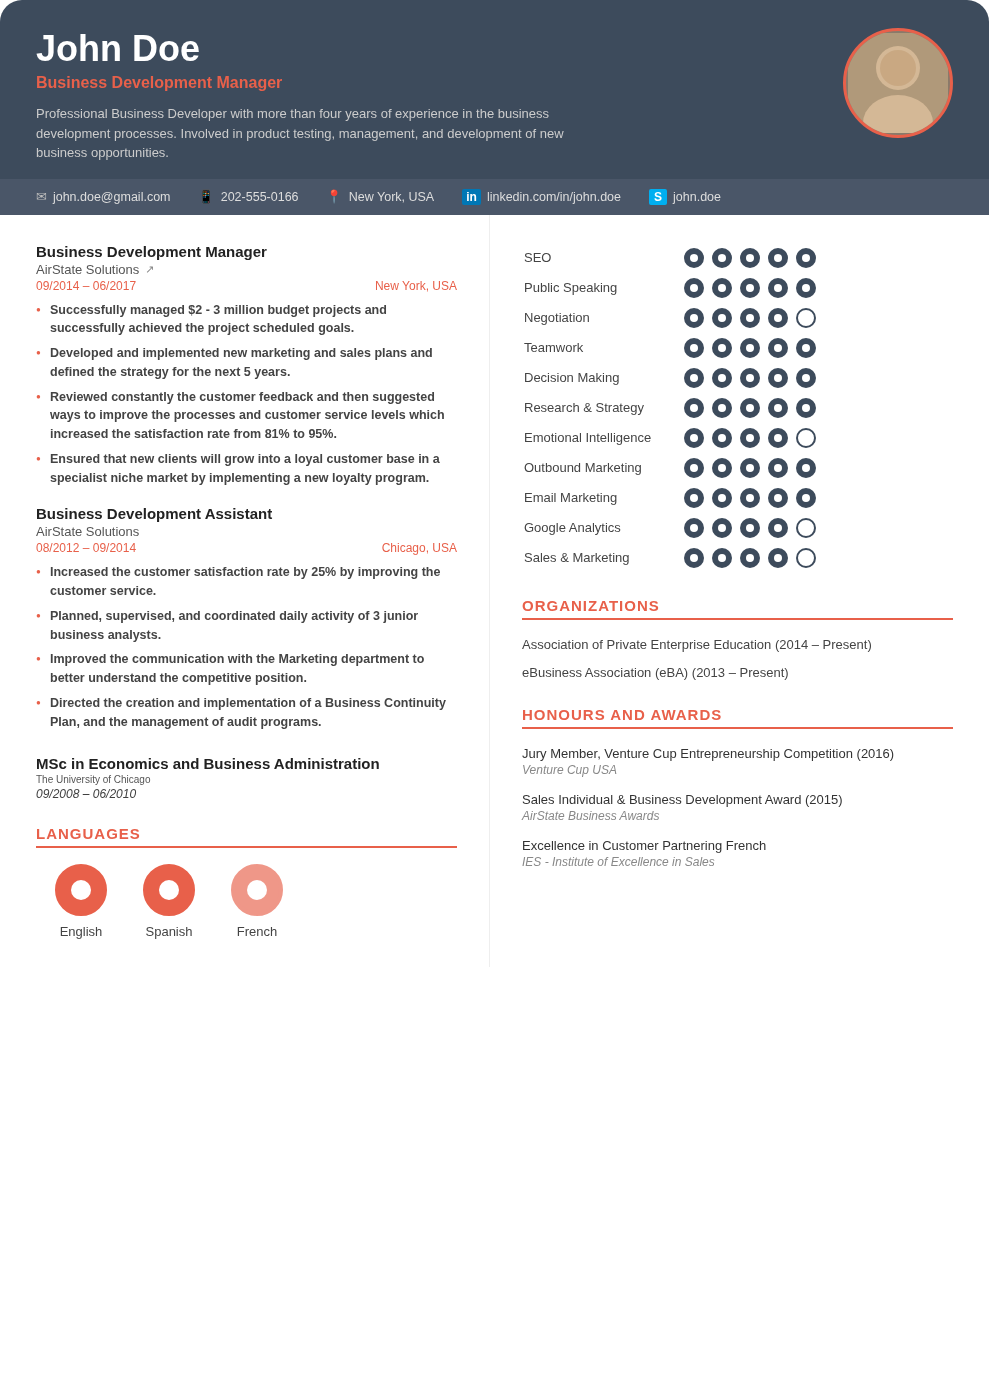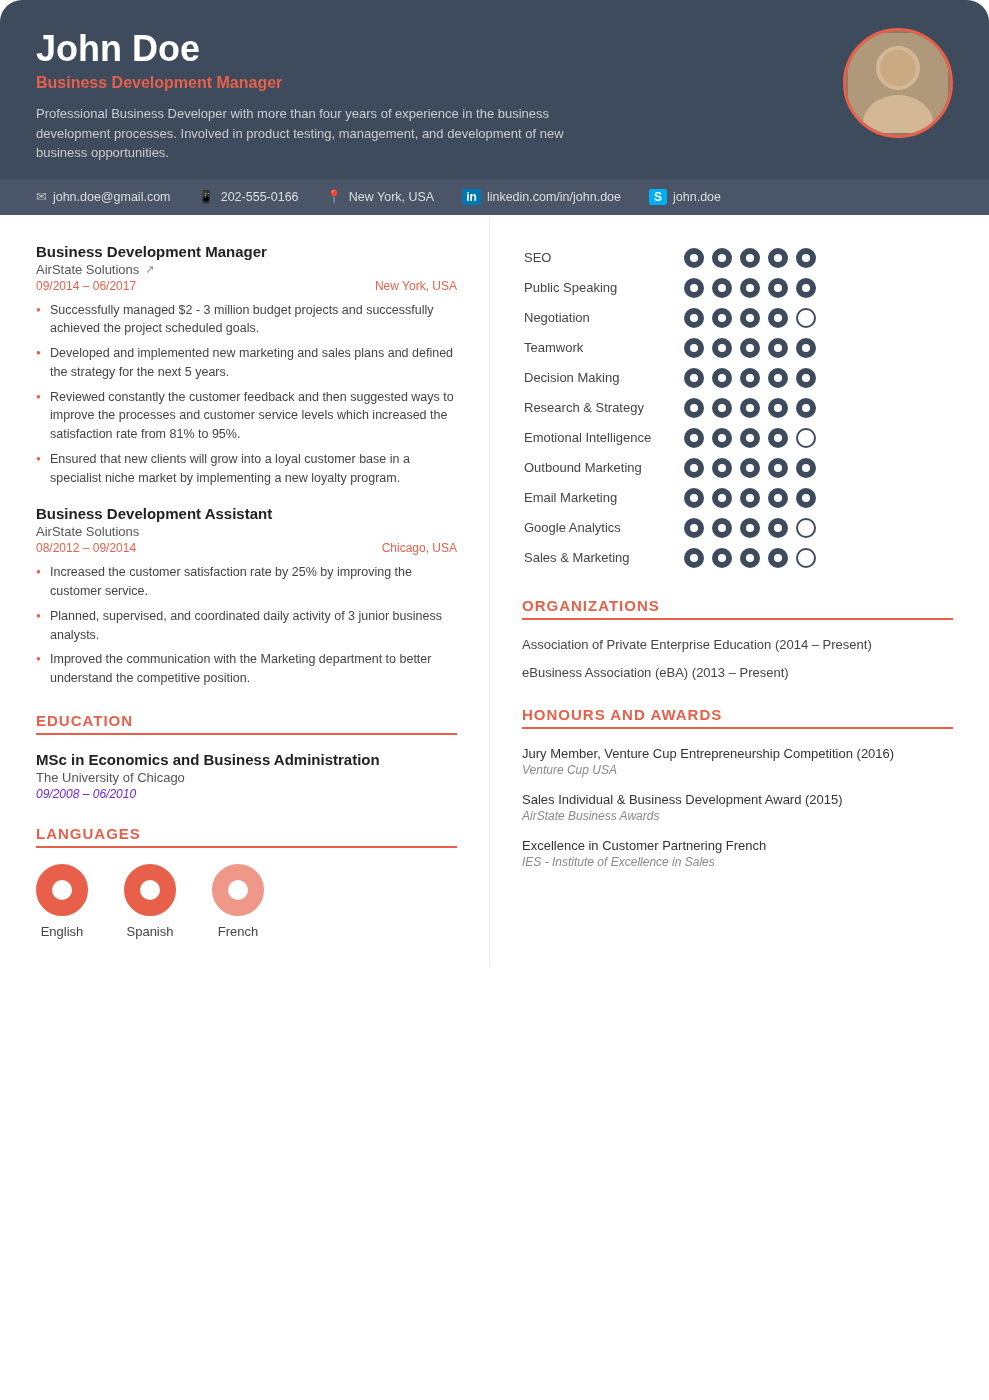--- a/index.html
+++ b/index.html
@@ -132,20 +132,21 @@
     .job-meta {
       display: flex;
       justify-content: space-between;
       font-size: 12px;
       color: #e8604a;
       margin-bottom: 8px;
     }
     .job-bullets {
       list-style: none;
       margin-bottom: 18px;
+      font-weight: bold;
     }
     .job-bullets li {
       font-size: 12.5px;
       color: #444;
       line-height: 1.5;
       margin-bottom: 6px;
       padding-left: 14px;
       position: relative;
     }
     .job-bullets li::before {
@@ -158,37 +159,38 @@
     }
 
     
     .edu-degree {
       font-size: 15px;
       font-weight: bold;
       color: #222;
       margin-bottom: 2px;
     }
     .edu-school {
-      font-size: 13px;
+      font-size: 10px;
       color: #555;
       margin-bottom: 2px;
     }
     .edu-date {
       font-size: 12px;
-      color: #6d28d9;
+      color: #404040;
       font-style: italic;
       margin-bottom: 16px;
     }
 
     
     .languages-container {
       display: flex;
       gap: 36px;
       align-items: center;
       margin-top: 12px;
+      margin-left: 19px;
     }
     .lang-item {
       display: flex;
       flex-direction: column;
       align-items: center;
       gap: 8px;
     }
     .lang-circle {
       width: 52px;
       height: 52px;
@@ -354,26 +356,26 @@
           <span>AirState Solutions</span>
         </div>
         <div class="job-meta">
           <span>08/2012 – 09/2014</span>
           <span>Chicago, USA</span>
         </div>
         <ul class="job-bullets">
           <li>Increased the customer satisfaction rate by 25% by improving the customer service.</li>
           <li>Planned, supervised, and coordinated daily activity of 3 junior business analysts.</li>
           <li>Improved the communication with the Marketing department to better understand the competitive position.</li>
+          <li>Directed the creation and implementation of a Business Continuity Plan, and the management of audit programs.</li>
         </ul>
       </div>
     </div>
 
     <div class="section-gap">
-      <div class="section-title">EDUCATION</div>
       <div class="edu-degree">MSc in Economics and Business Administration</div>
       <div class="edu-school">The University of Chicago</div>
       <div class="edu-date">09/2008 – 06/2010</div>
     </div>
 
     <div>
       <div class="section-title">LANGUAGES</div>
       <div class="languages-container">
         <div class="lang-item">
           <div class="lang-circle">

